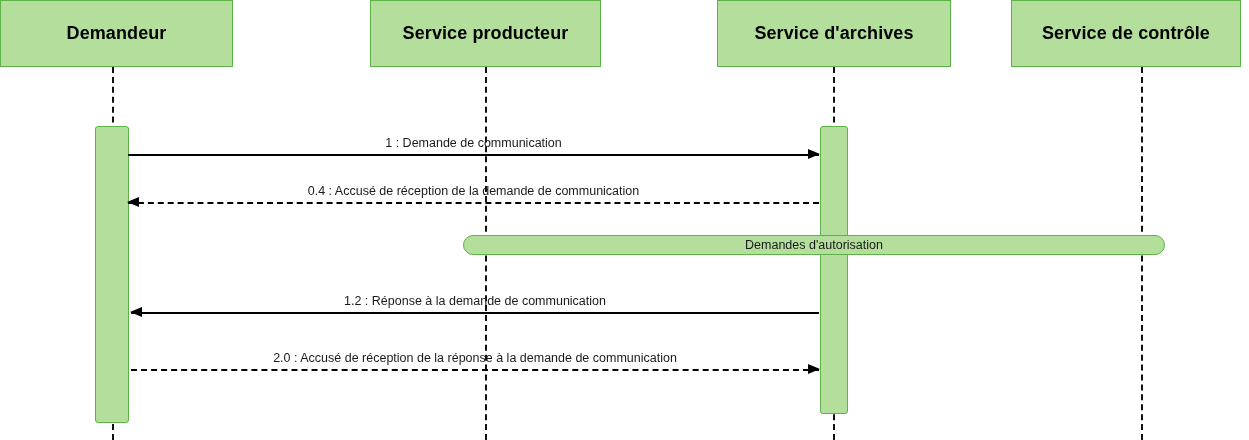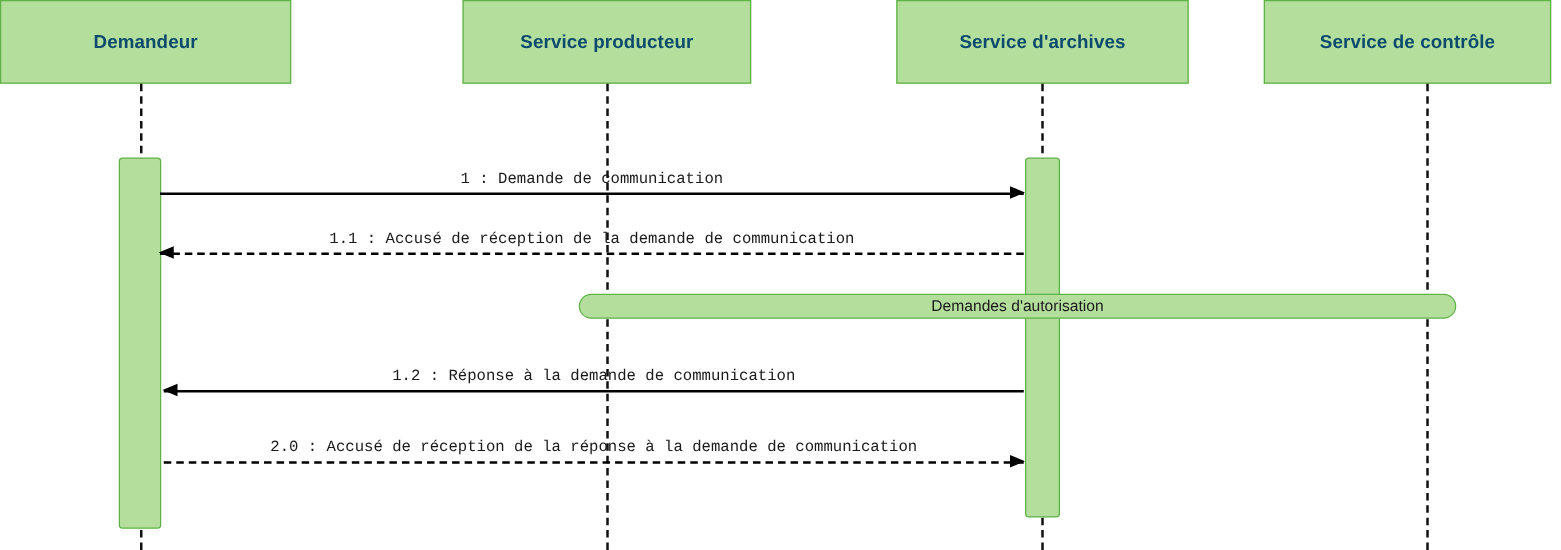--- a/index.html
+++ b/index.html
@@ -23,23 +23,23 @@
     position: absolute;
     box-sizing: border-box;
     background: #b3de9c;
     border: 1.5px solid #5fb247;
     display: flex;
     align-items: center;
     justify-content: center;
     top: 0;
   }
   .lifeline-head-label {
-    font-size: 15px;
+    font-size: 18px;
     font-weight: bold;
-    color: #0c4a6e;
+    color: #000000;
     letter-spacing: 0.1px;
     white-space: nowrap;
   }
 
   
   .lifeline {
     position: absolute;
     width: 0;
     border-left: 2.6px dashed #111111;
   }
@@ -105,21 +105,20 @@
     border-right: 12px solid #000000;
   }
   .message-label {
     position: absolute;
     bottom: 4px;
     width: 100%;
     text-align: center;
     font-size: 12.5px;
     color: #1a1a1a;
     white-space: nowrap;
-    font-family: Liberation Mono, monospace;
   }
 </style>
 </head>
 <body>
 
 <div id="diagram">
 
   <div class="lifeline-head" style="left:0px; width:233px; height:67px;">
     <span class="lifeline-head-label">Demandeur</span>
   </div>
@@ -150,21 +149,21 @@
 
   <div class="message to-right" style="left:128px; top:154px; width:691px;">
     <div class="line"></div>
     <div class="head"></div>
     <div class="message-label">1 : Demande de communication</div>
   </div>
 
   <div class="message to-left dashed" style="left:128px; top:202px; width:691px;">
     <div class="line"></div>
     <div class="head"></div>
-    <div class="message-label">1.1 : Accusé de réception de la demande de communication</div>
+    <div class="message-label">0.4 : Accusé de réception de la demande de communication</div>
   </div>
 
   <div class="message to-left" style="left:131px; top:312px; width:688px;">
     <div class="line"></div>
     <div class="head"></div>
     <div class="message-label">1.2 : Réponse à la demande de communication</div>
   </div>
 
   <div class="message to-right dashed" style="left:131px; top:369px; width:688px;">
     <div class="line"></div>

